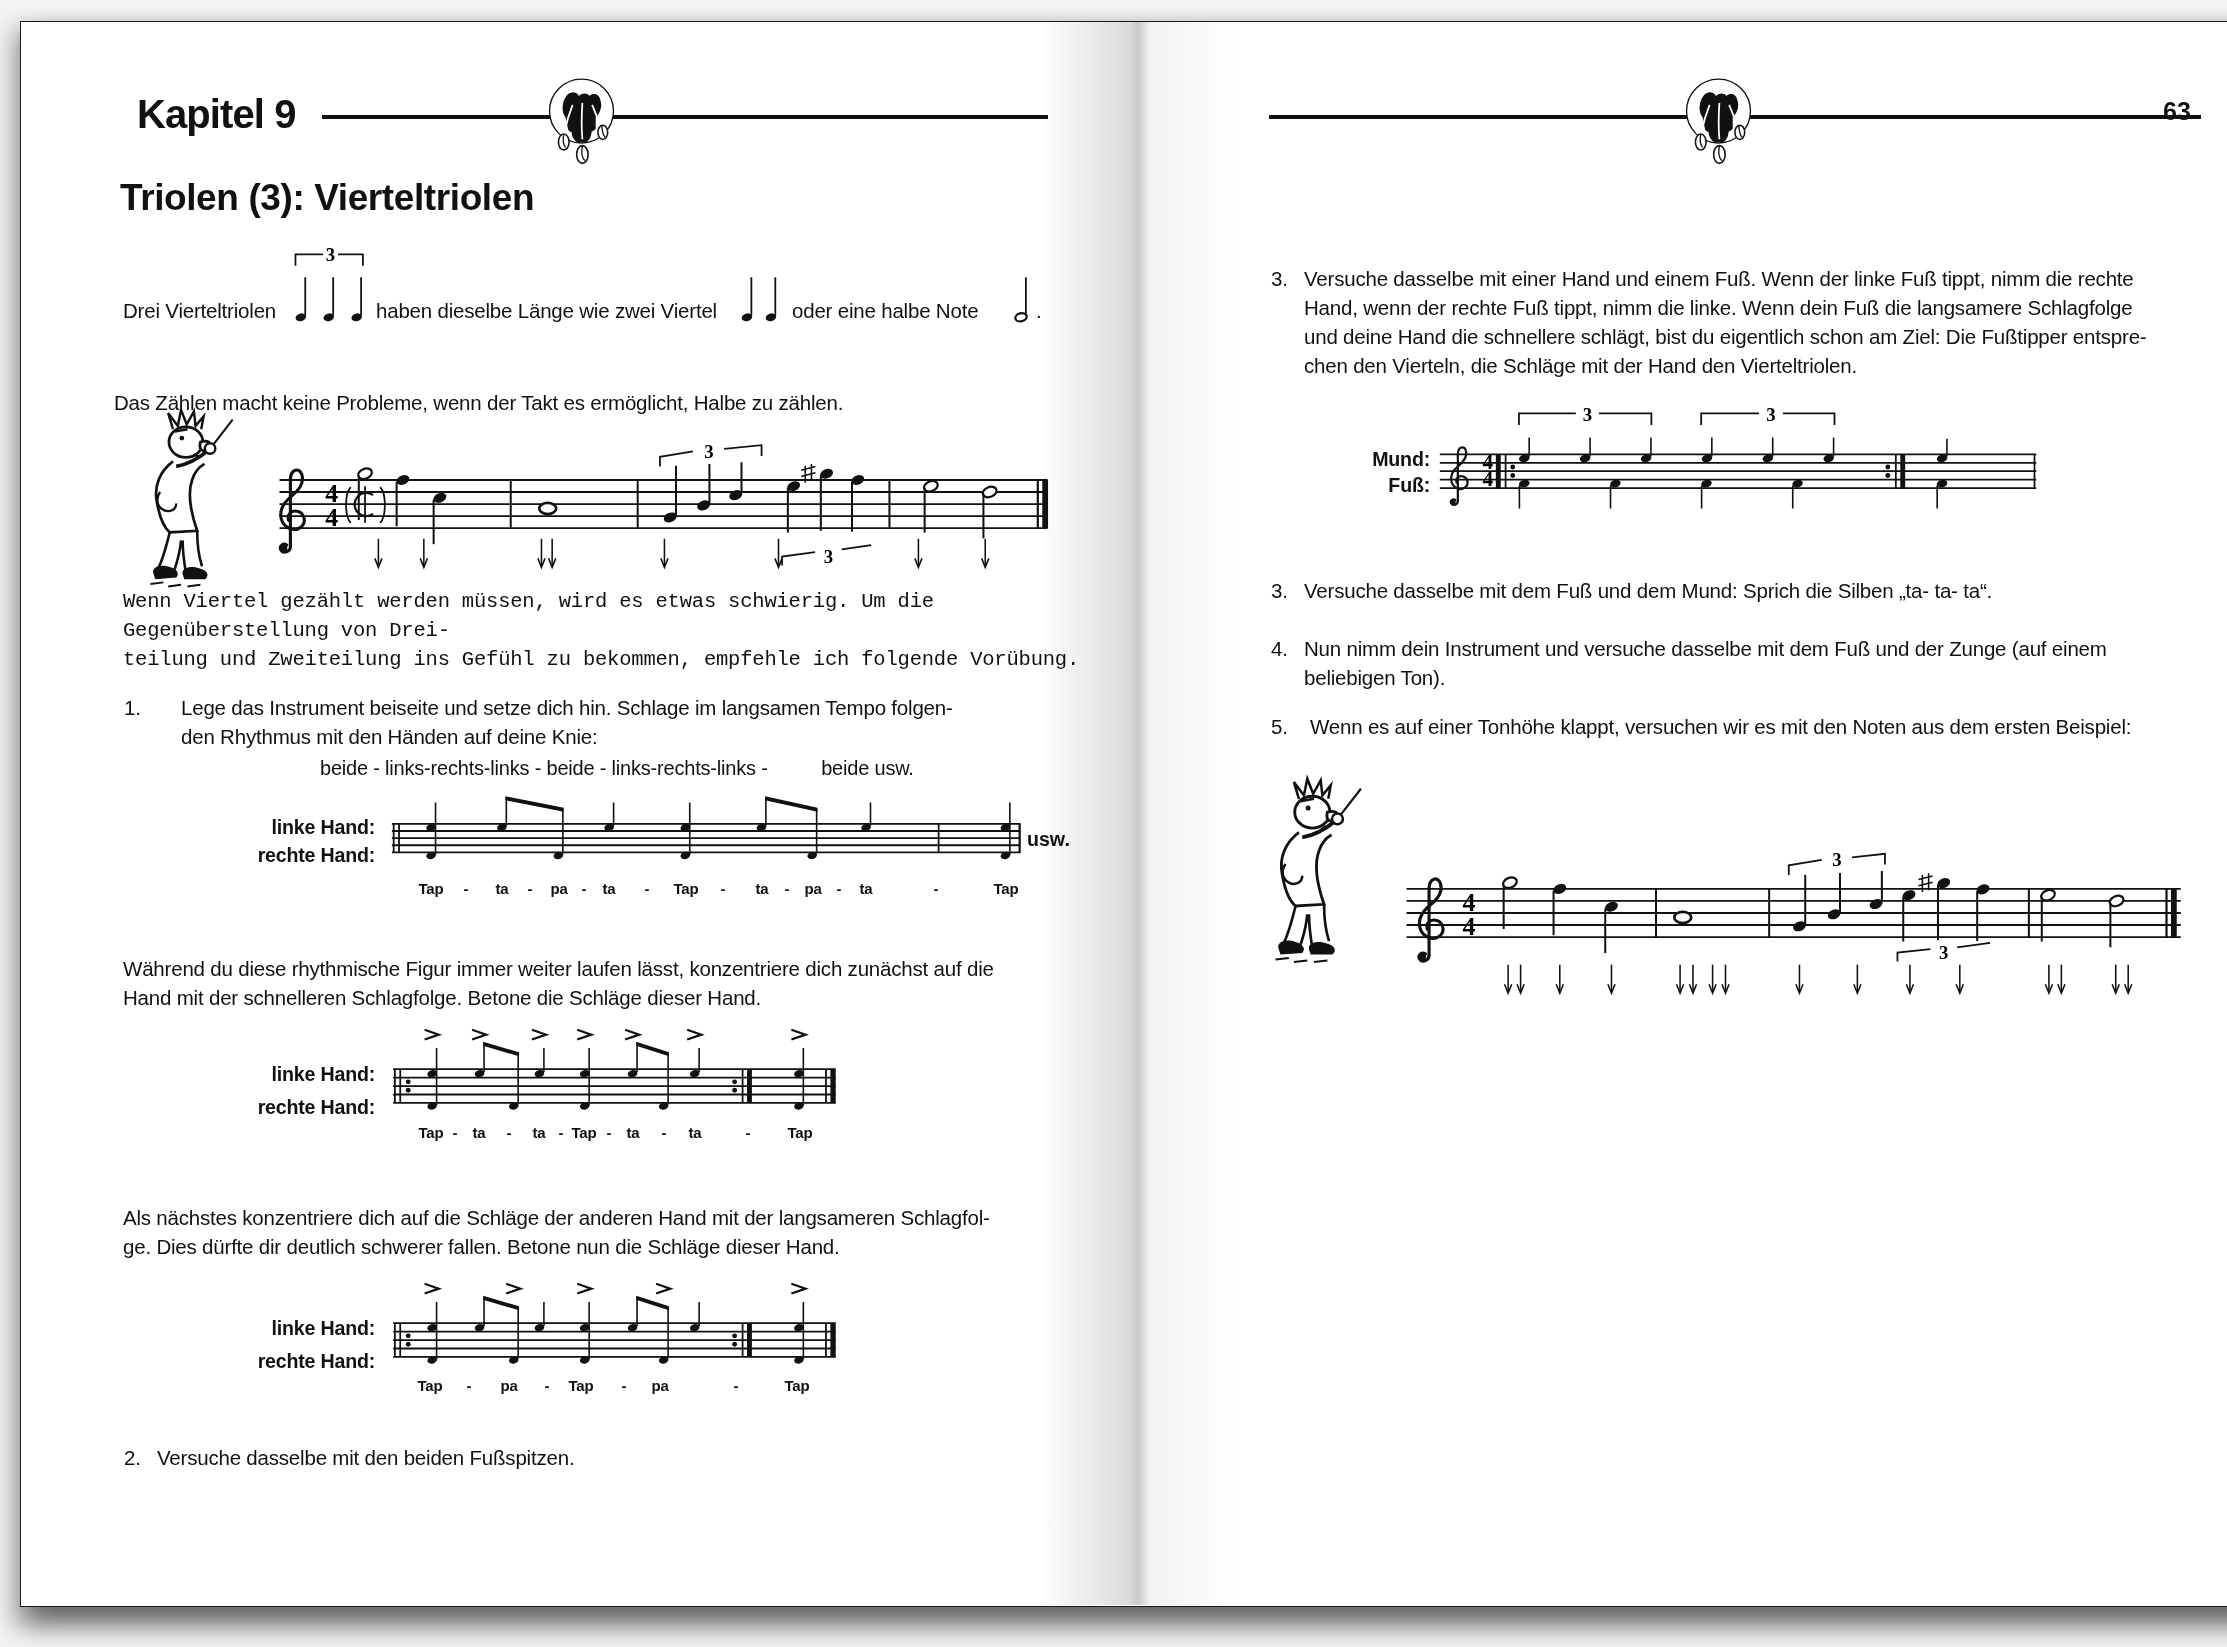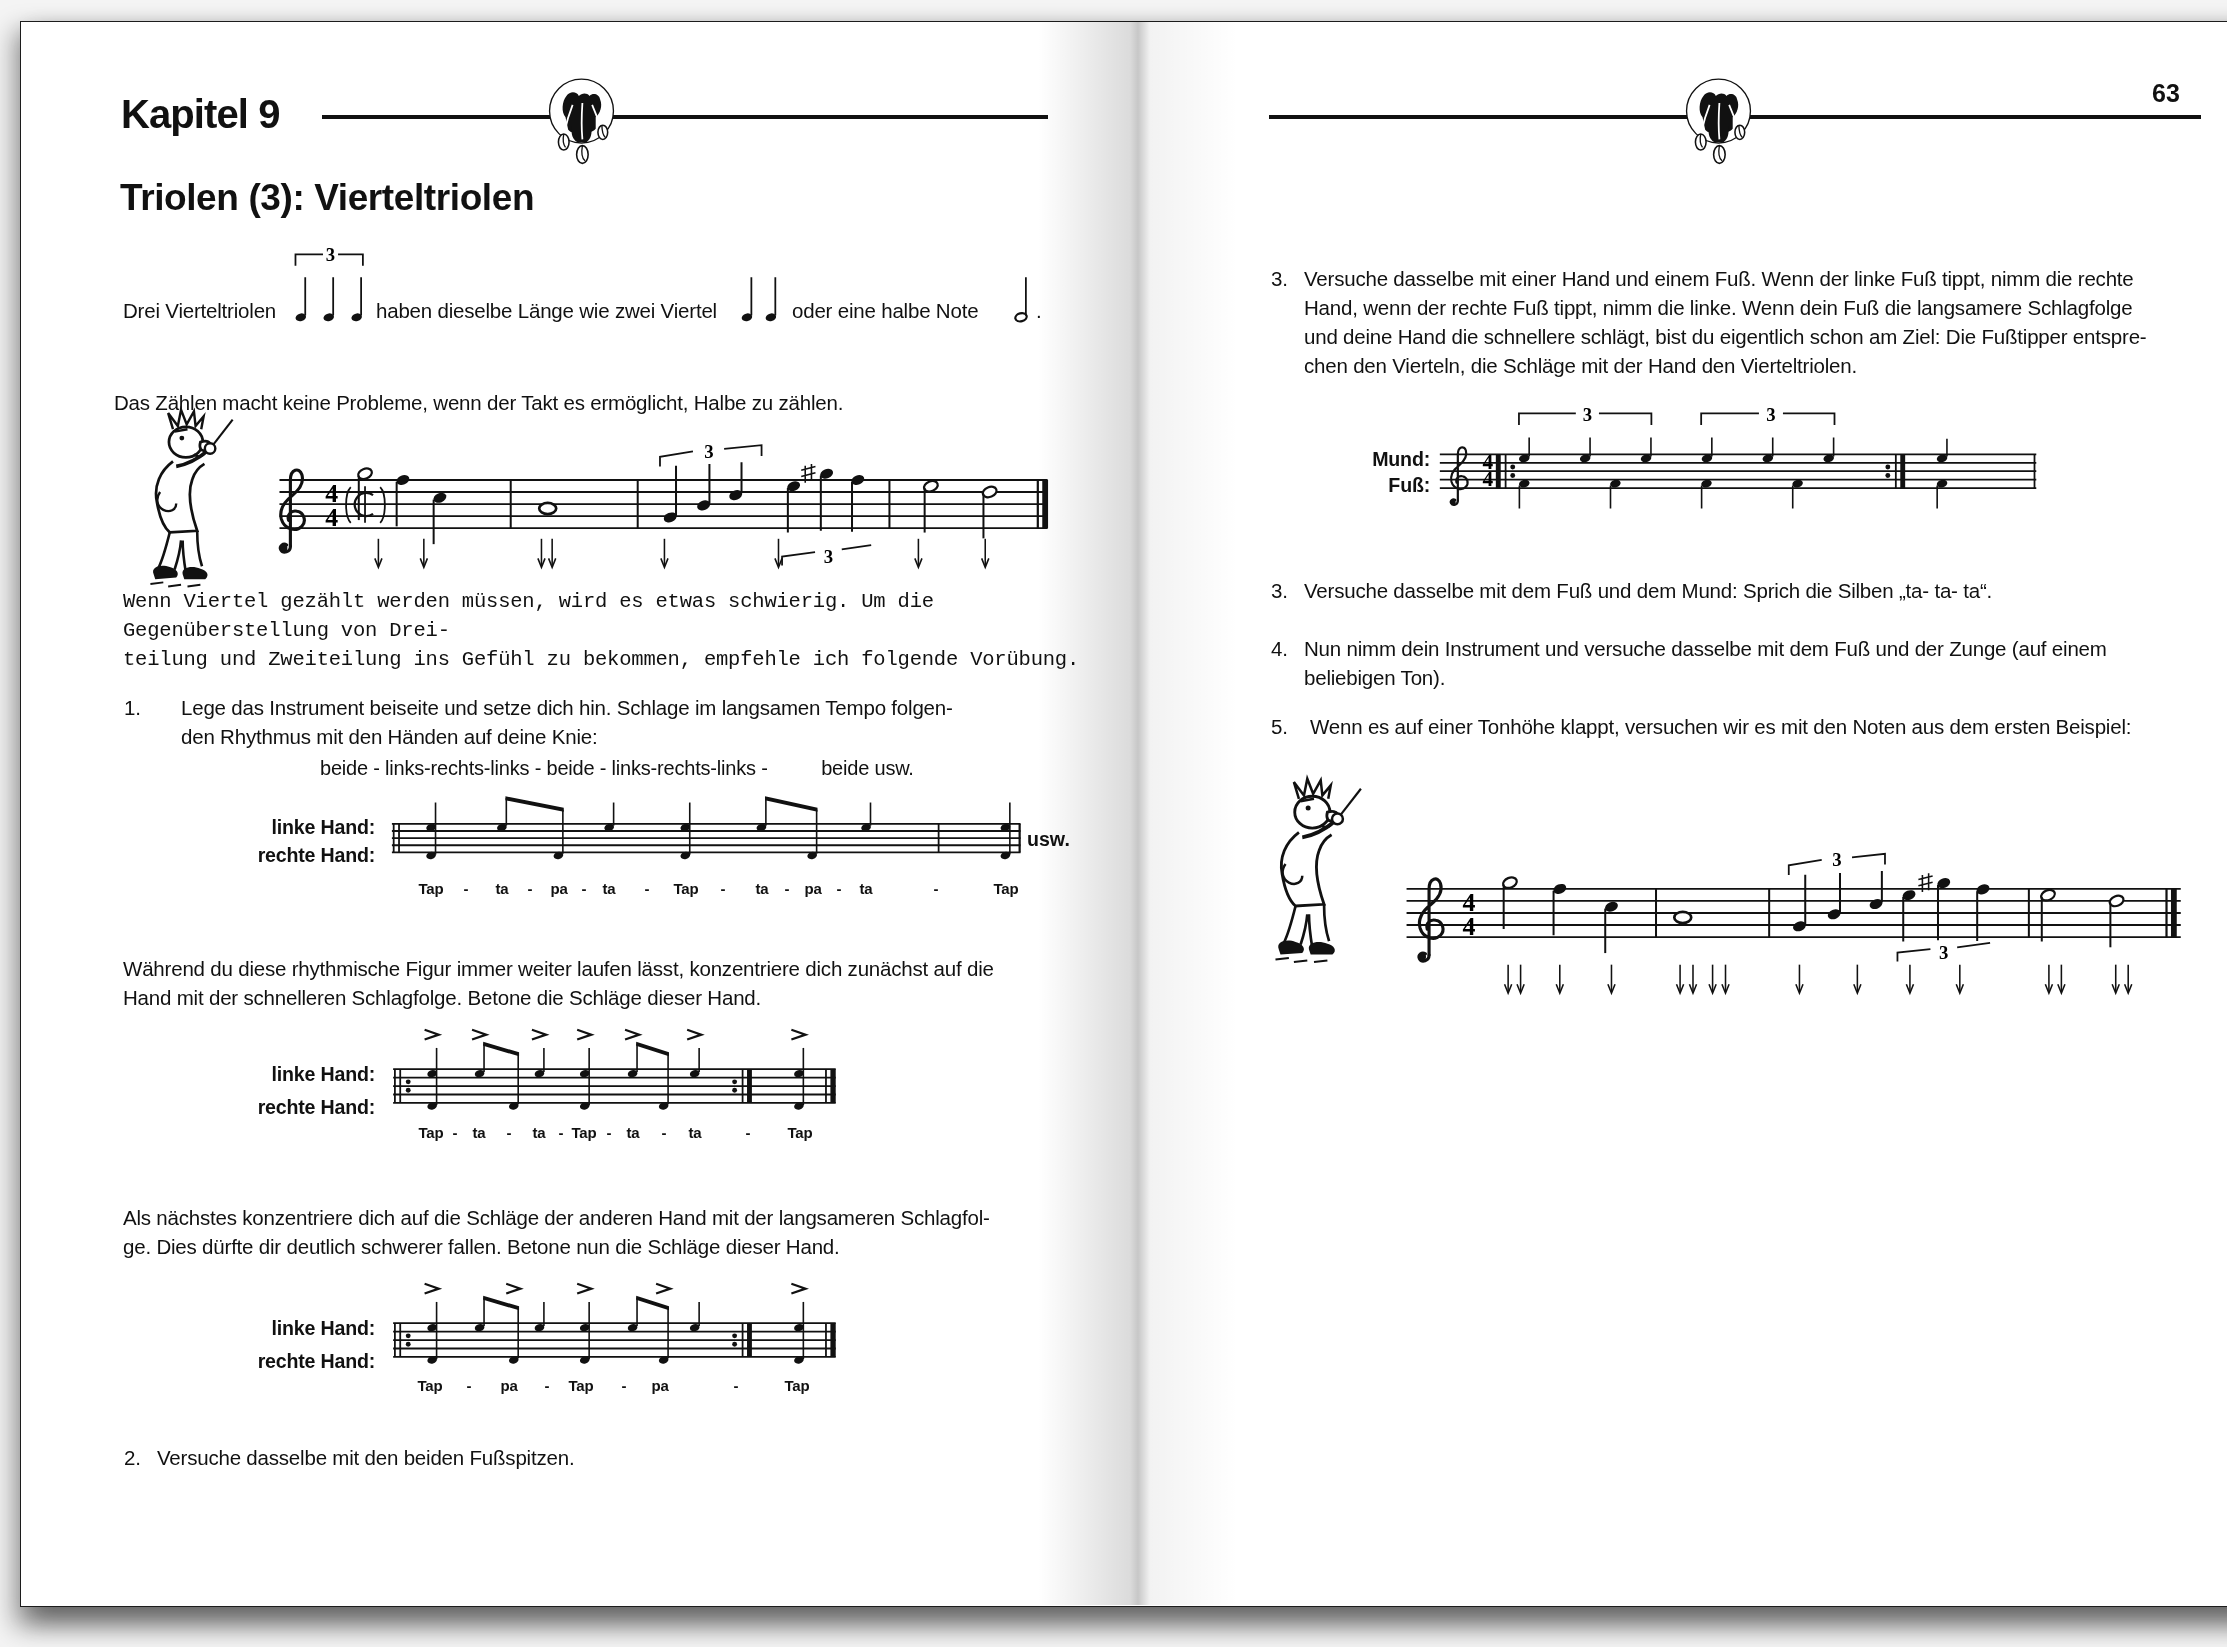--- a/index.html
+++ b/index.html
@@ -3,21 +3,21 @@
 <meta charset="utf-8">
 <style>
   html,body{margin:0;padding:0;background:#f4f4f4;}
   body{width:2294px;height:1647px;position:relative;font-family:"Liberation Sans",sans-serif;color:#111;}
   .book{position:absolute;left:20px;top:21.4px;width:2232px;height:1584px;background:#fff;
         border:1.3px solid #1c1c1c;
         box-shadow:0 15px 24.5px 5.3px rgba(0,0,0,.40), 13.4px 11.6px 22px rgba(0,0,0,.33);}
   .gutter{position:absolute;left:1038px;top:21.4px;width:200px;height:1584px;pointer-events:none;
         background:linear-gradient(to right, rgba(0,0,0,0) 0%, rgba(0,0,0,.14) 46%, rgba(0,0,0,.22) 50%, rgba(0,0,0,.05) 56%, rgba(0,0,0,0) 100%);}
   .abs{position:absolute;}
-  .h1{font-weight:bold;font-size:40px;letter-spacing:-0.9px;white-space:nowrap;}
+  .h1{font-weight:bold;font-size:40px;letter-spacing:-0.9px;white-space:nowrap;margin-left:16px;}
   .title{font-weight:bold;font-size:37px;letter-spacing:-0.4px;white-space:nowrap;}
   .body{font-size:20.5px;line-height:29px;letter-spacing:-0.2px;white-space:pre-line;}
   .nowrap{white-space:nowrap;}
   .beide{font-size:20px;letter-spacing:-0.2px;white-space:pre;}
   .pagenum{font-size:25px;font-weight:bold;}
   .rule{position:absolute;height:4px;background:#111;}
   .lbl{position:absolute;font-size:19.6px;font-weight:bold;letter-spacing:-0.2px;text-align:right;white-space:nowrap;}
   .usw{position:absolute;font-size:19.6px;font-weight:bold;}
   .syl-row{position:absolute;left:0;top:0;width:2294px;height:27px;}
   .syl-row span{position:absolute;transform:translateX(-50%);font-weight:bold;font-size:15px;letter-spacing:-0.2px;white-space:nowrap;}
@@ -364,21 +364,21 @@
     <span style="left: 581px;">Tap</span>
     <span style="left: 624px;">-</span>
     <span style="left: 660px;">pa</span>
     <span style="left: 736px;">-</span>
     <span style="left: 797px;">Tap</span>
   </div>
 
 <div class="abs body" style="left:124px;top:1443px;">2.</div>
 <div class="abs body" style="left:157px;top:1443px;width:958px;">Versuche dasselbe mit den beiden Fußspitzen.</div>
 
-<div class="abs pagenum" style="left:2152px;top:79px;width:50px;text-align:left;">63</div>
+<div class="abs pagenum" style="left:2152px;top:97px;width:50px;text-align:center;">63</div>
 <div class="rule" style="left:1269px;top:115px;width:932px;"></div>
 <svg class="fig" style="left:1683px;top:76px;width:71px;height:94px" viewBox="0 0 160 210">
     <use href="#vignetteg"></use>
   </svg>
 
 <div class="abs body" style="left:1271px;top:264px;">3.</div>
 <div class="abs body" style="left:1304px;top:264px;width:909px;">Versuche dasselbe mit einer Hand und einem Fuß. Wenn der linke Fuß tippt, nimm die rechte
 Hand, wenn der rechte Fuß tippt, nimm die linke. Wenn dein Fuß die langsamere Schlagfolge
 und deine Hand die schnellere schlägt, bist du eigentlich schon am Ziel: Die Fußtipper entspre-
 chen den Vierteln, die Schläge mit der Hand den Vierteltriolen.</div>

